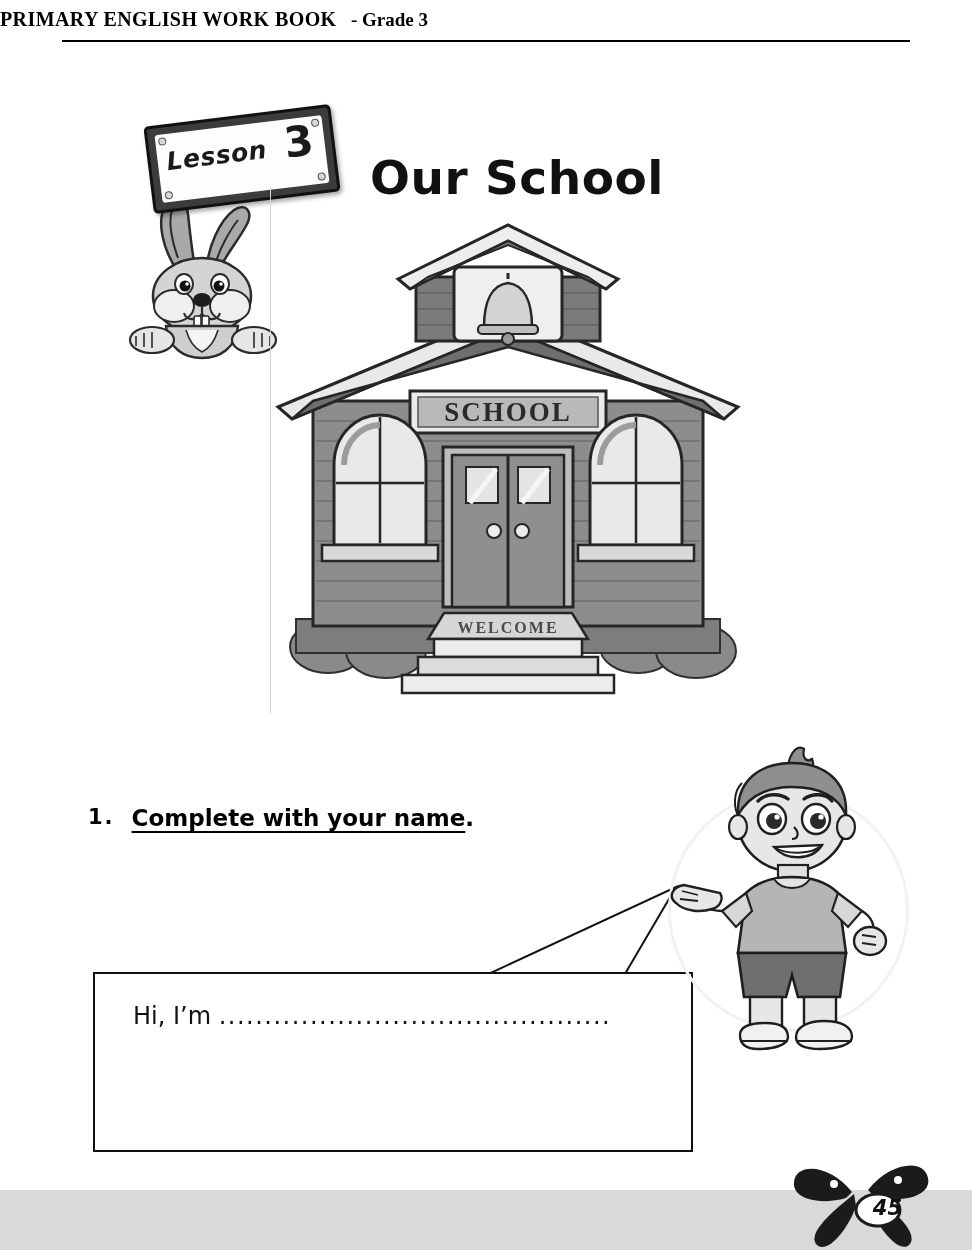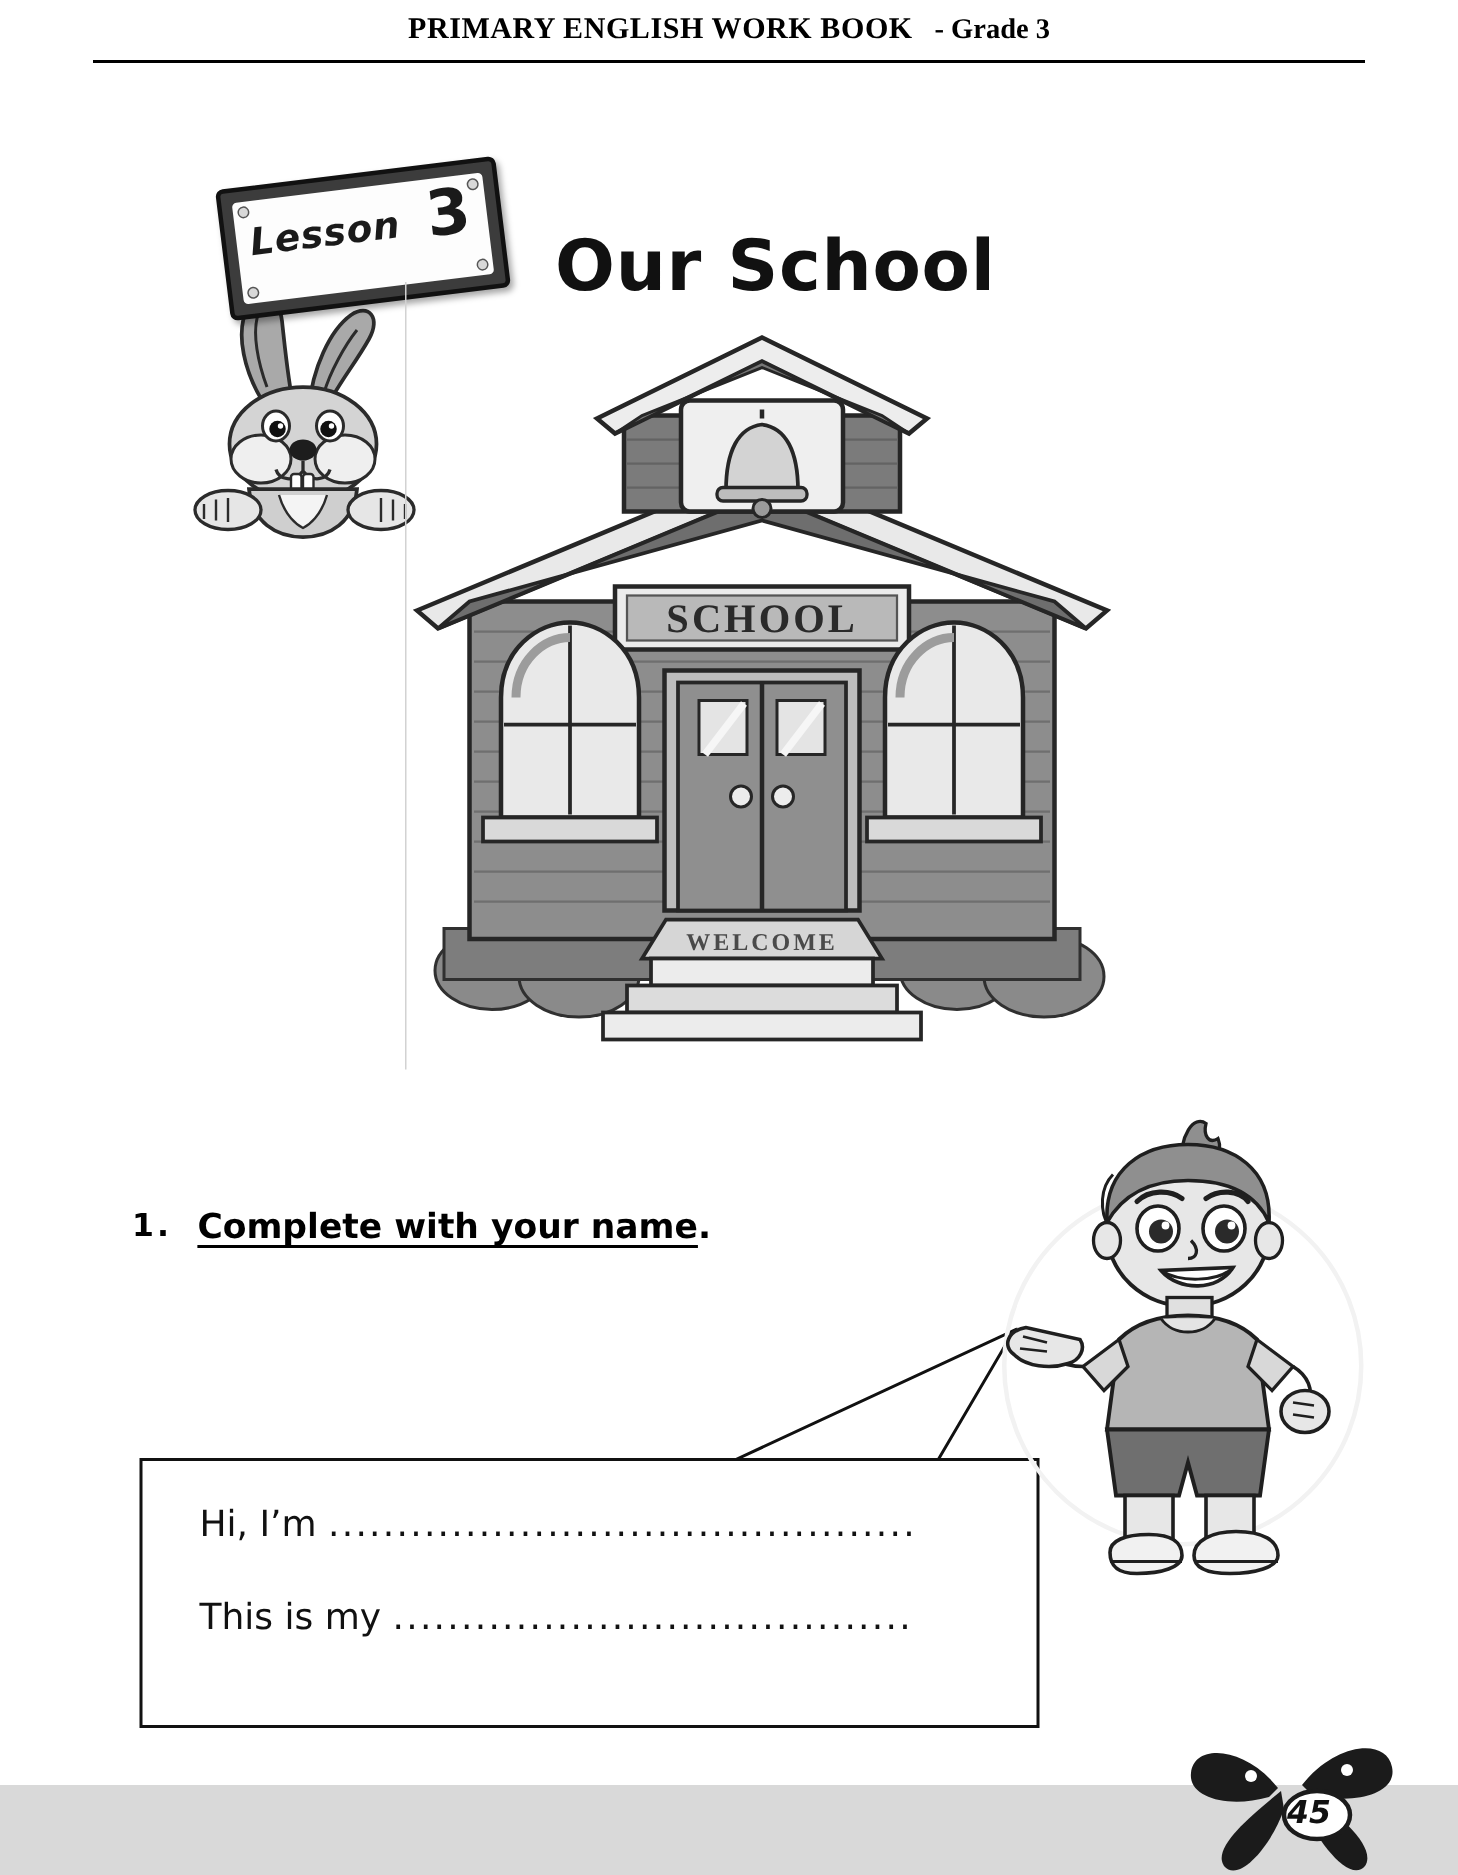--- a/index.html
+++ b/index.html
@@ -15,21 +15,21 @@
     font-family: "Liberation Sans", sans-serif;
     color: #000;
   }
 
   
   .page-header {
     position: absolute;
     top: 8px;
     left: 0;
     width: 972px;
-    text-align: center;
+    text-align: left;
   }
   .page-header .title {
     font-family: "Liberation Serif", serif;
     font-size: 20px;
     font-weight: bold;
     letter-spacing: 0.4px;
     display: inline-block;
   }
   .page-header .grade {
     font-family: "Liberation Serif", serif;
@@ -250,21 +250,21 @@
     left: 790px;
     top: 1148px;
     width: 150px;
     height: 100px;
   }
   .page-number {
     position: absolute;
     left: 858px;
     top: 1196px;
     width: 44px;
-    text-align: left;
+    text-align: right;
     font-family: "DejaVu Sans", sans-serif;
     font-size: 21px;
     font-weight: bold;
     font-style: italic;
     color: #111;
     z-index: 5;
   }
 </style>
 </head>
 <body>
@@ -413,23 +413,20 @@
 </div>
 
 <svg class="speech-tail" viewBox="0 0 220 95">
   <path d="M2 92 L196 2 L142 94" fill="#ffffff" stroke="#111" stroke-width="2"></path>
   <path d="M2 92 L142 94" stroke="#ffffff" stroke-width="4"></path>
 </svg>
 
 <div class="speech-box">
   <div class="speech-line l1">
     <span>Hi, I’m </span><span class="dots">...........................................</span>
-  </div>
-  <div class="speech-line l2">
-    <span>This is my </span><span class="dots">......................................</span>
   </div>
 </div>
 
 <div class="watermark-circle"></div>
 <svg class="boy" viewBox="0 0 230 330">
 
   <path d="M118 42 C116 22 126 8 134 14 C132 22 136 28 142 24 C146 34 138 44 128 46 Z" fill="#8f8f8f" stroke="#1f1f1f" stroke-width="2.2"></path>
 
   <ellipse cx="122" cy="86" rx="54" ry="50" fill="#e7e7e7" stroke="#1f1f1f" stroke-width="2.6"></ellipse>
 

